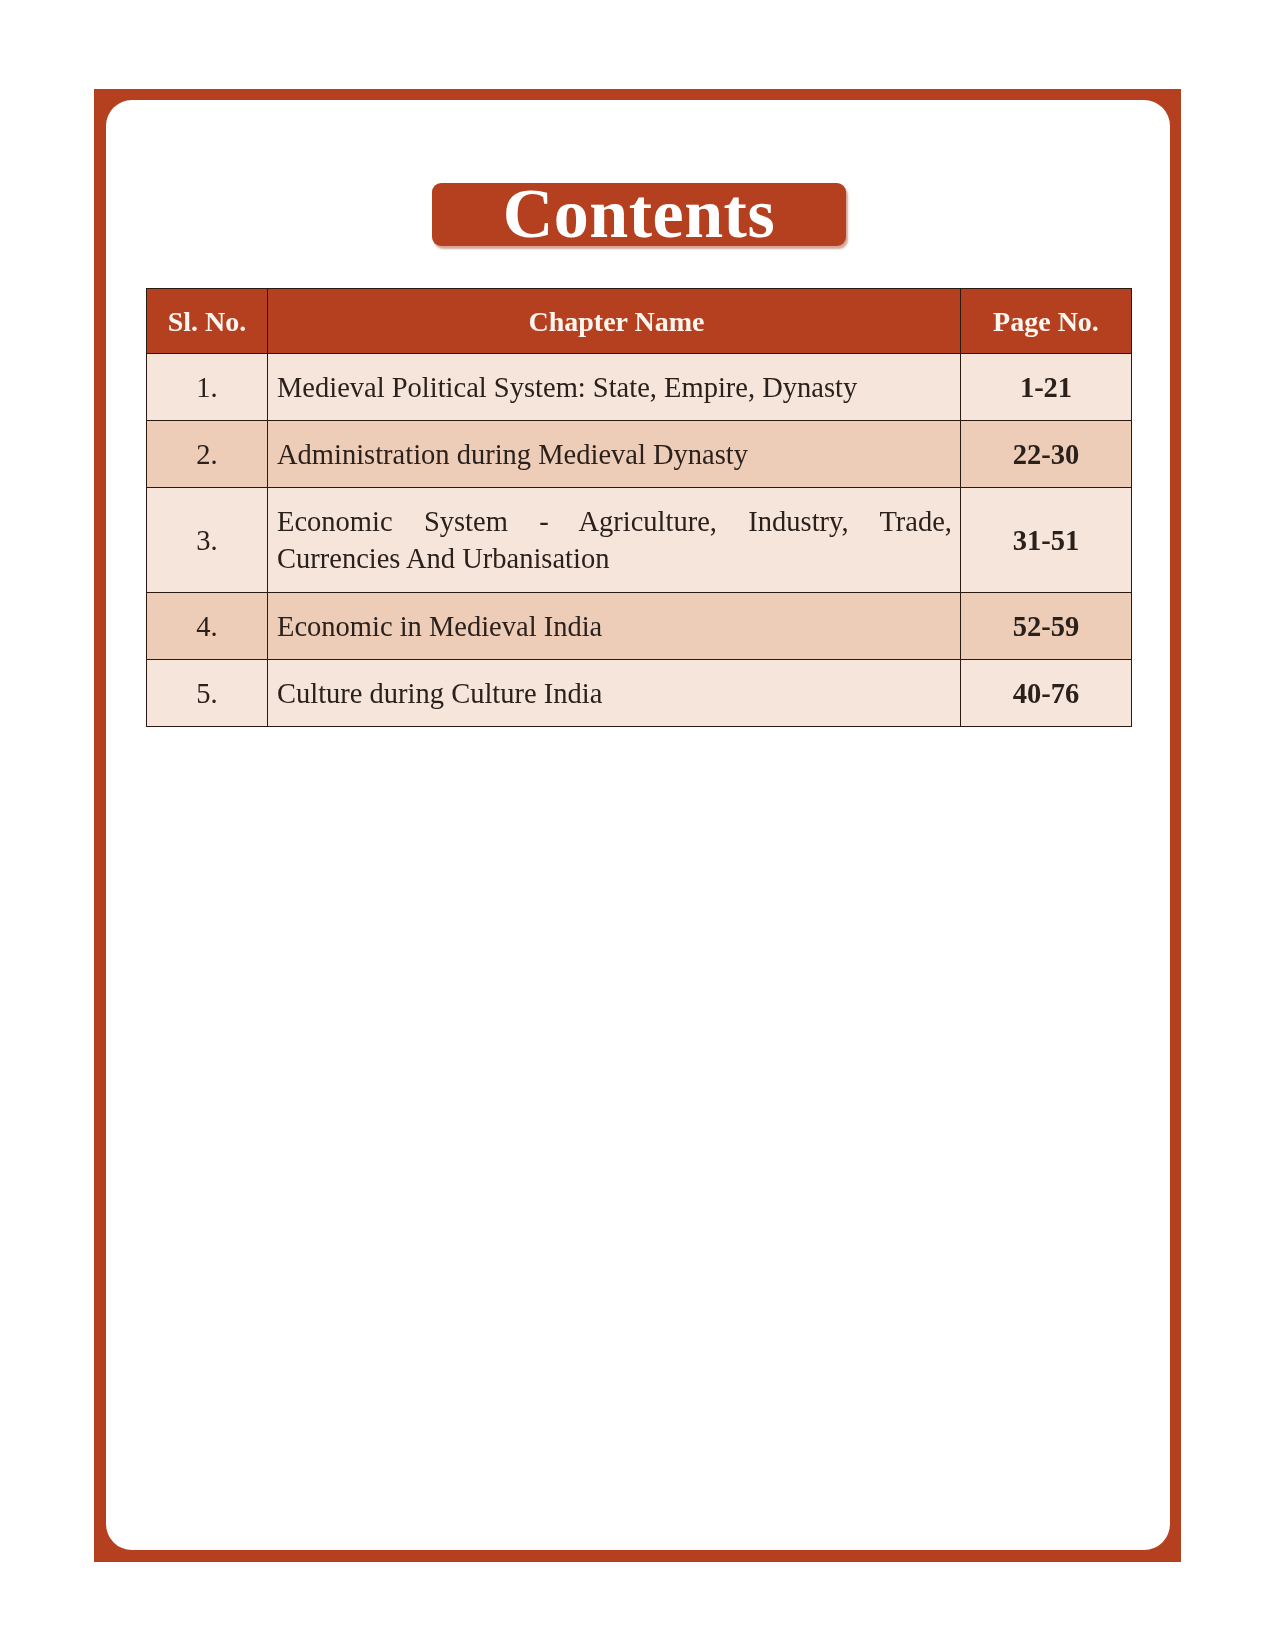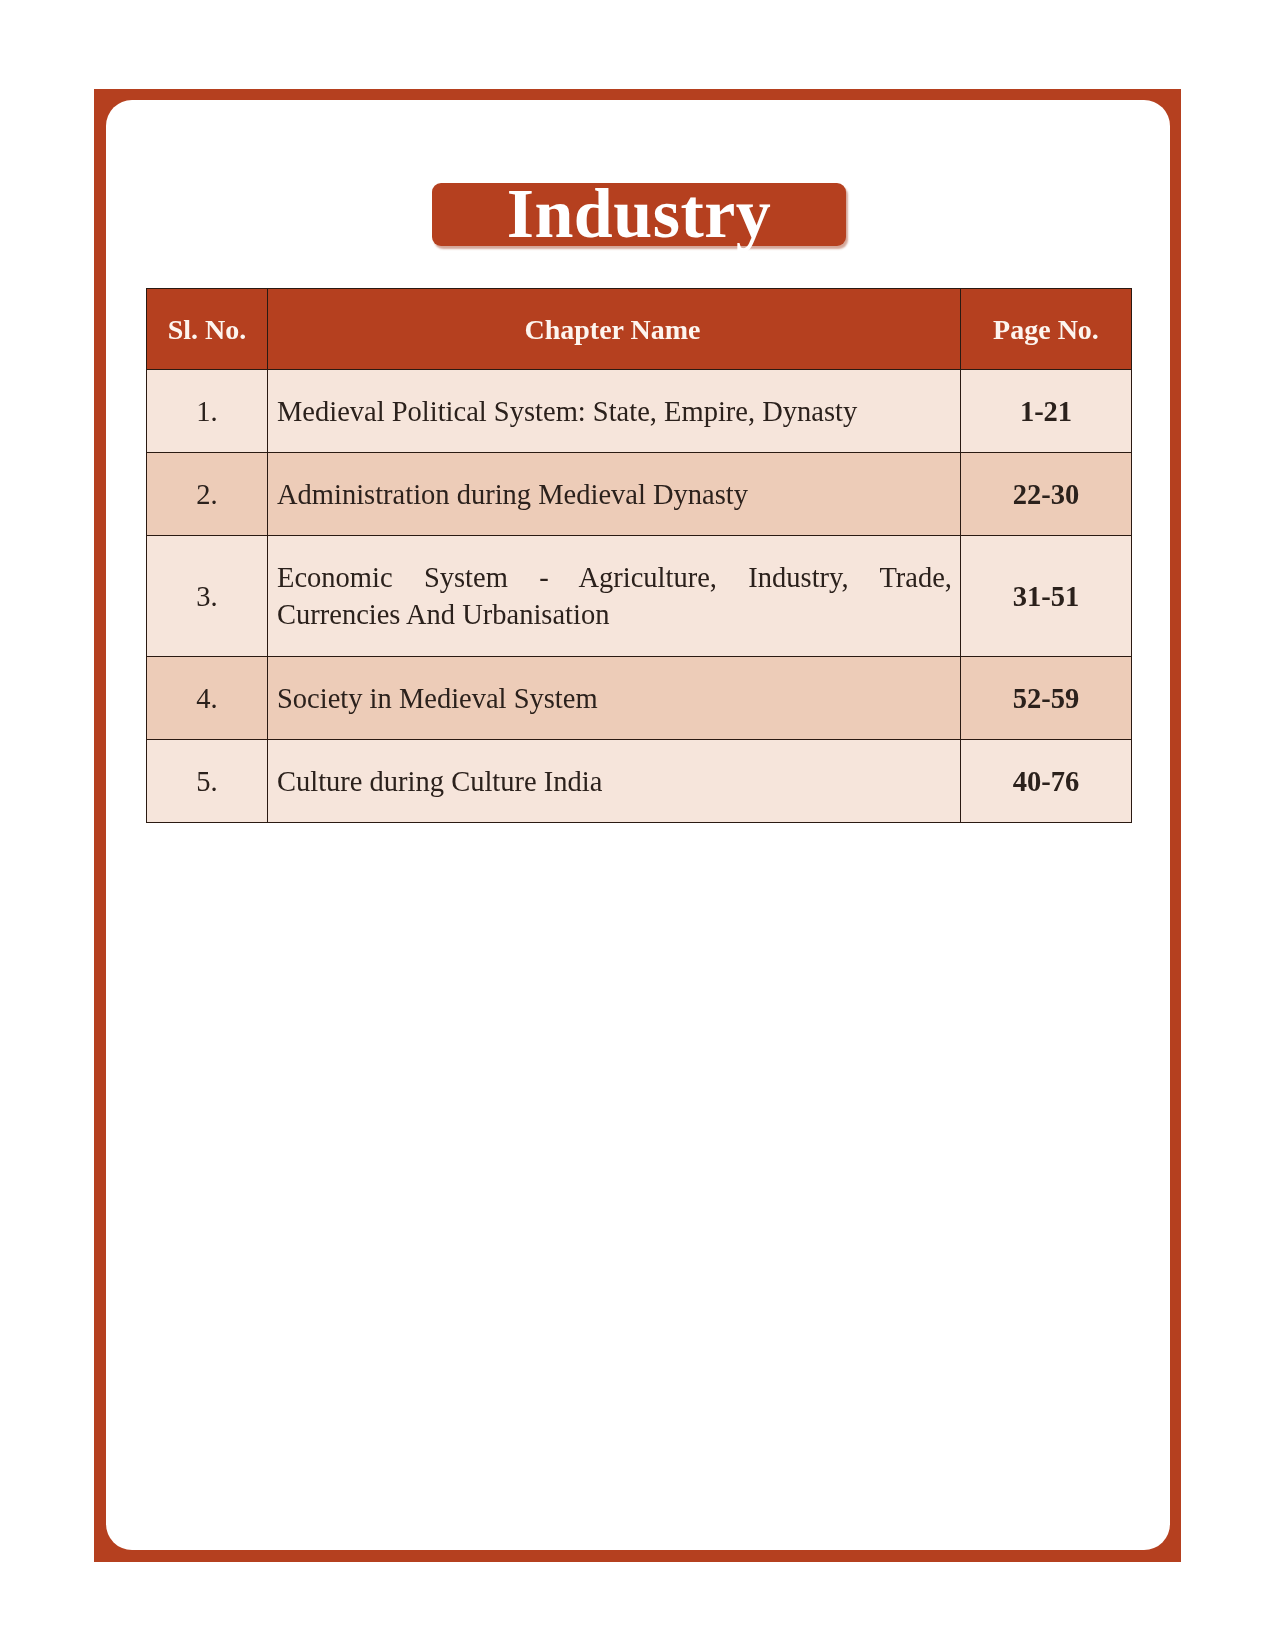--- a/index.html
+++ b/index.html
@@ -60,21 +60,21 @@
       width: 985px;
       border-collapse: collapse;
       table-layout: fixed;
     }
     table.toc col.c-sl { width: 121px; }
     table.toc col.c-name { width: 693px; }
     table.toc col.c-page { width: 171px; }
     table.toc th,
     table.toc td {
       border: 1.5px solid #2a1a12;
-      padding: 12px;
+      padding: 4px;
       color: #2b211c;
       font-size: 28.5px;
       line-height: 37px;
       margin-top: 20px;
     }
     table.toc thead th {
       background: #B5401F;
       color: #fdf5ef;
       font-weight: bold;
       height: 56px;
@@ -97,21 +97,21 @@
     td.page { text-align: center; font-weight: bold; }
   </style>
 </head>
 <body>
 
 <div class="frame">
   <div class="frame-inner"></div>
 </div>
 
 <div class="title-box">
-  <span class="title-text">Industry</span>
+  <span class="title-text">Contents</span>
 </div>
 
 <table class="toc">
   <colgroup>
     <col class="c-sl">
     <col class="c-name">
     <col class="c-page">
   </colgroup>
   <thead>
     <tr>
@@ -131,21 +131,21 @@
       <td class="name">Administration during Medieval Dynasty</td>
       <td class="page">22-30</td>
     </tr>
     <tr class="light tall">
       <td class="sl">3.</td>
       <td class="name">Economic System - Agriculture, Industry, Trade, Currencies And Urbanisation</td>
       <td class="page">31-51</td>
     </tr>
     <tr class="dark">
       <td class="sl">4.</td>
-      <td class="name">Society in Medieval System</td>
+      <td class="name">Economic in Medieval India</td>
       <td class="page">52-59</td>
     </tr>
     <tr class="light">
       <td class="sl">5.</td>
       <td class="name">Culture during Culture India</td>
       <td class="page">40-76</td>
     </tr>
   </tbody>
 </table>
 

